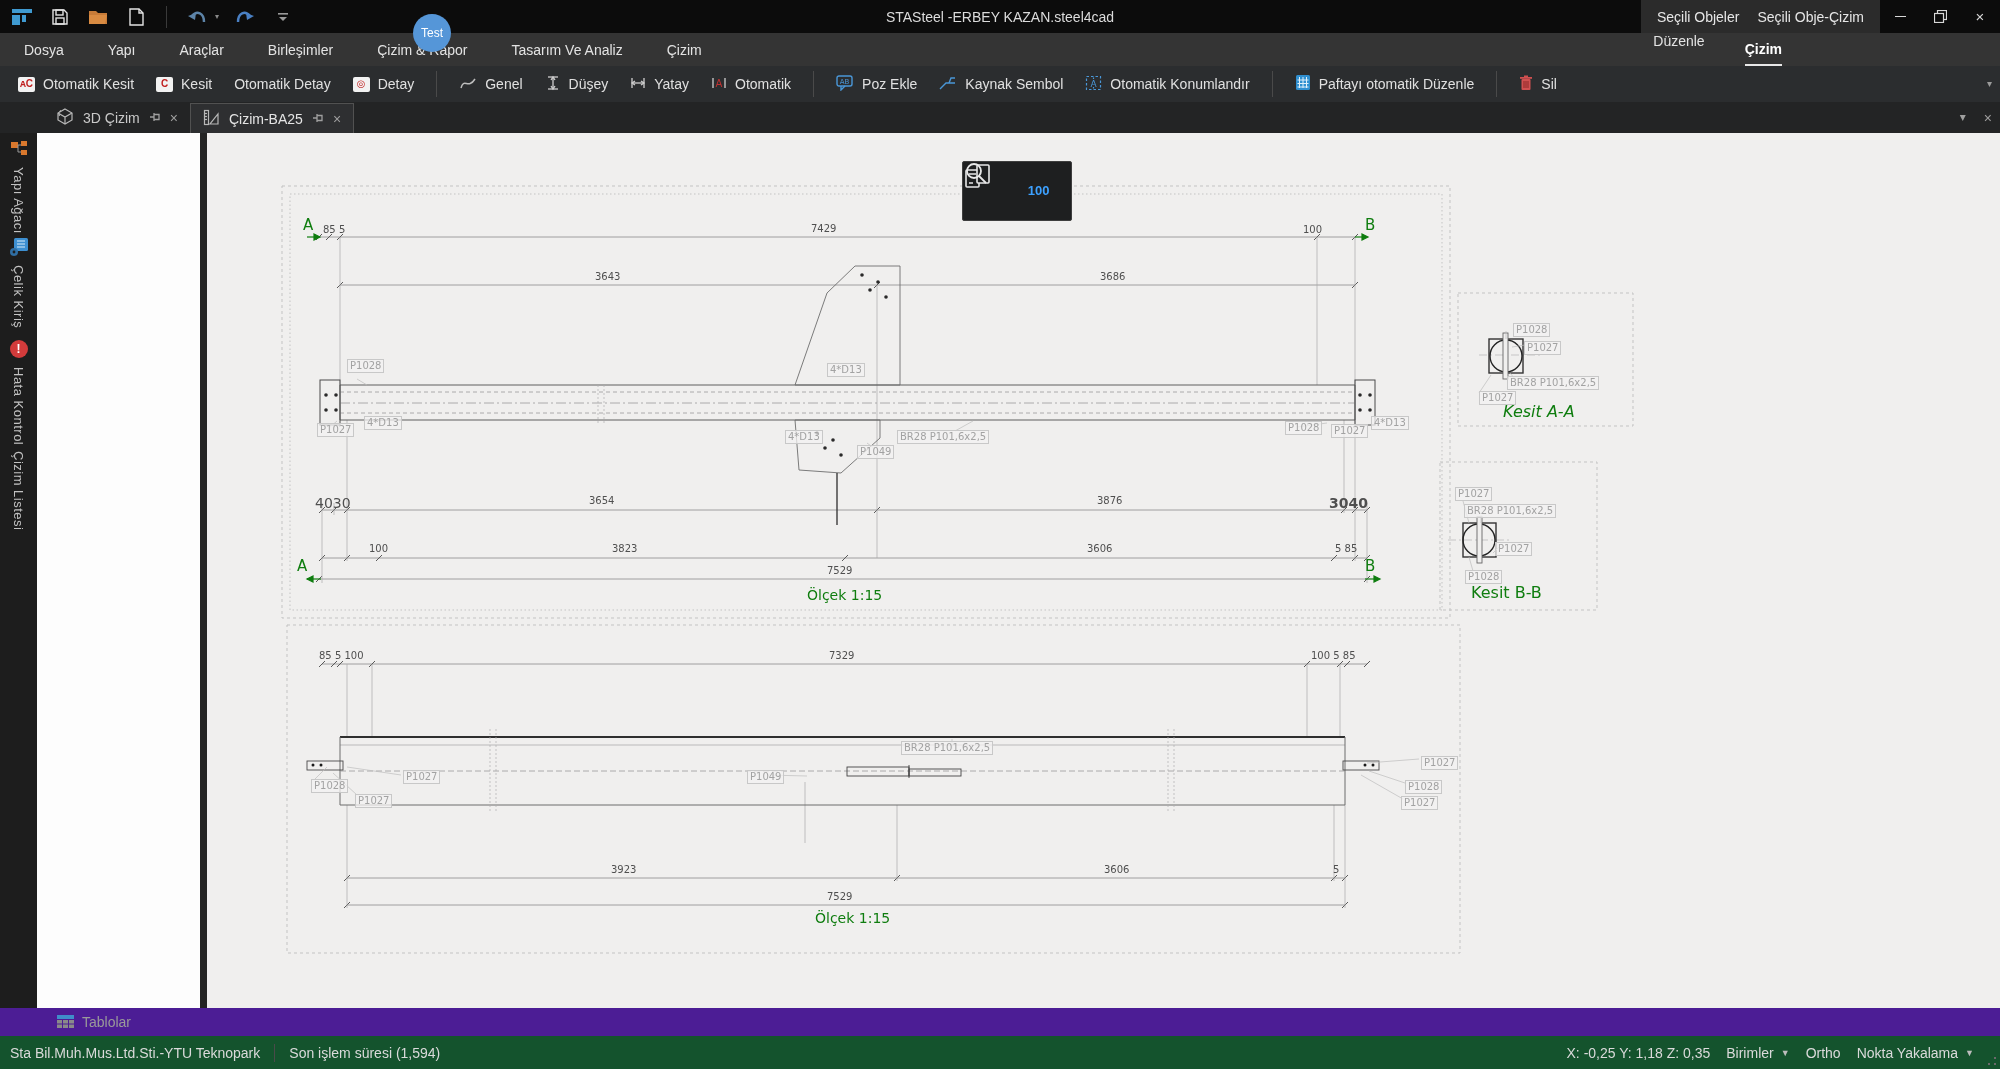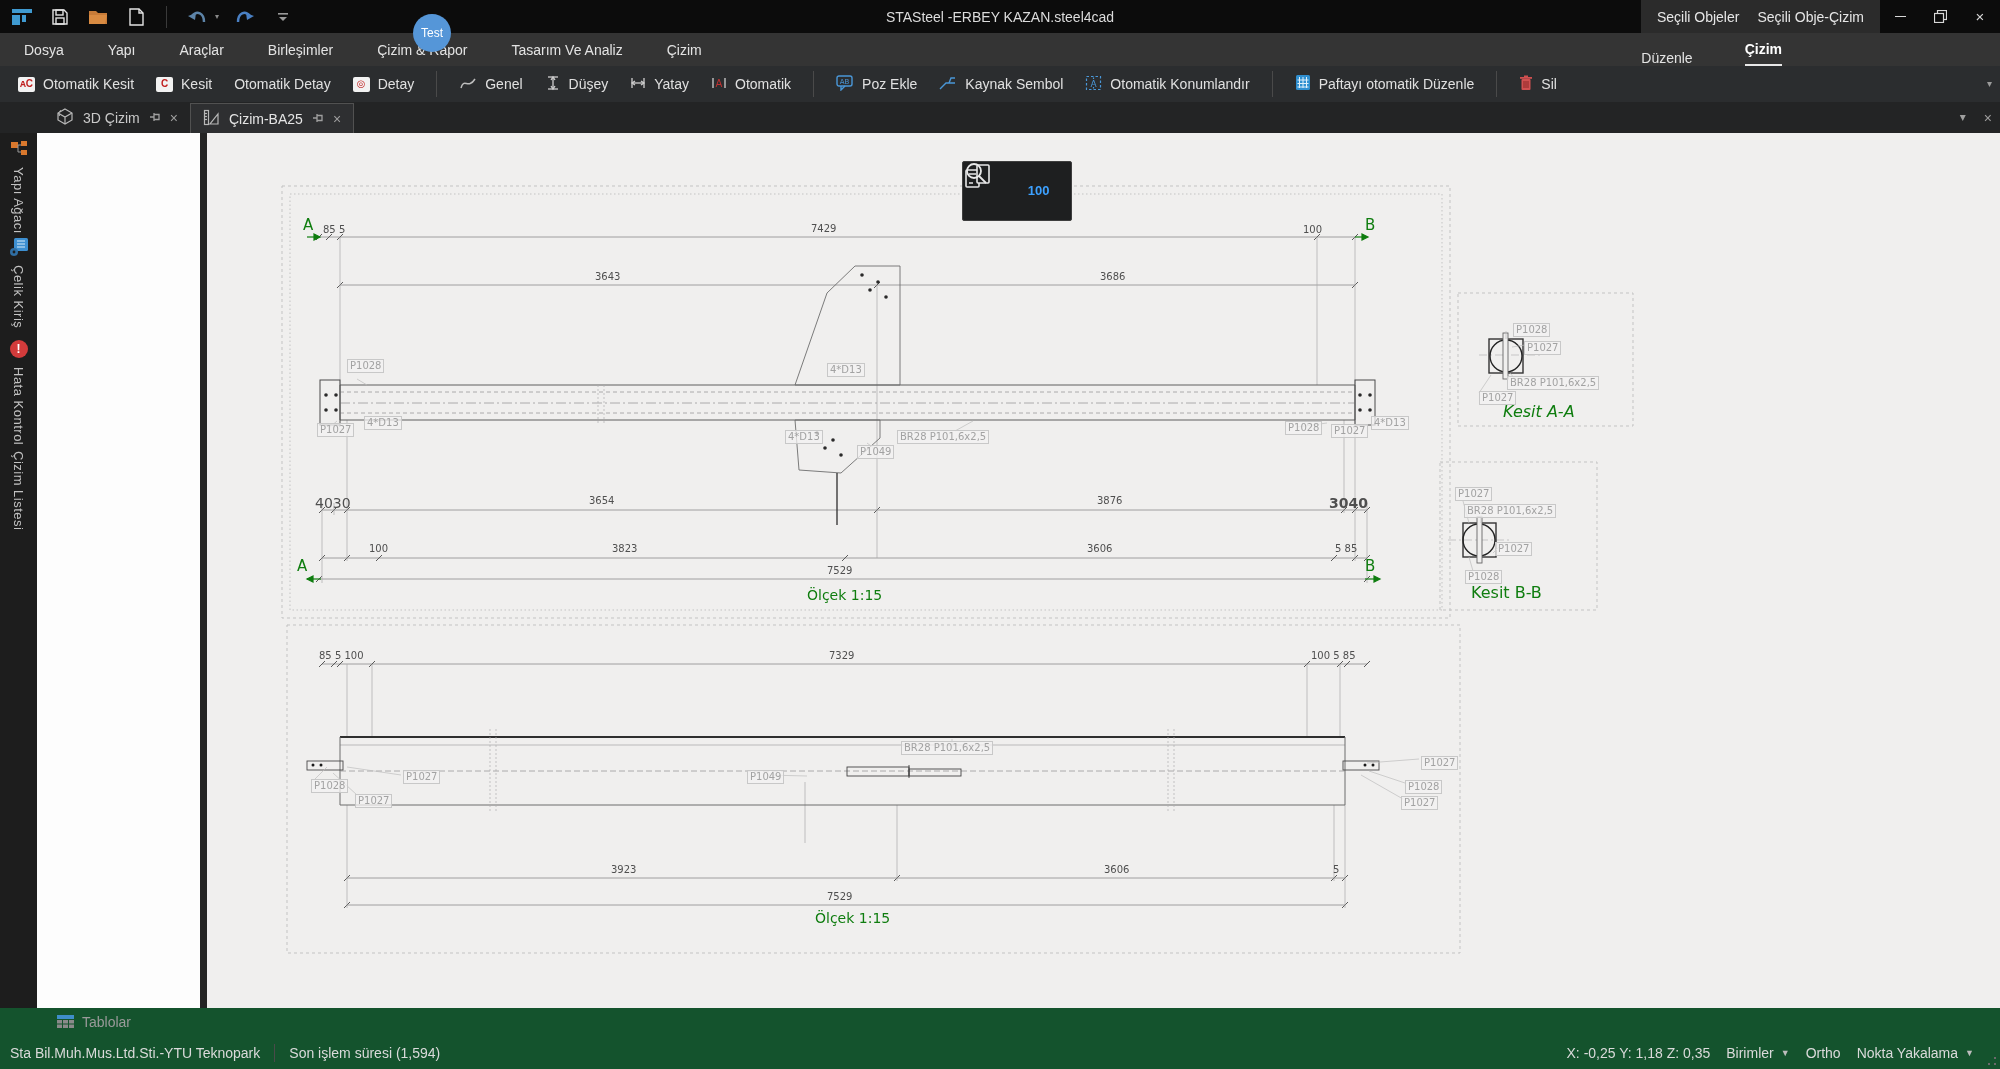--- a/index.html
+++ b/index.html
@@ -15,21 +15,21 @@
   #window-title { position:absolute; left:0; right:0; top:0; height:33px; display:flex; align-items:center; justify-content:center; color:#dcdcdc; font-size:14px; pointer-events:none; }
   #title-right { position:absolute; right:120px; top:0; height:33px; display:flex; align-items:center; gap:18px; background:#2b2b2b; padding:0 16px; color:#e6e6e6; font-size:14px; }
   .win-btns { position:absolute; right:0; top:0; height:33px; display:flex; }
   .win-btn { width:40px; height:33px; display:flex; align-items:center; justify-content:center; color:#d8d8d8; font-size:15px; }
   .min-glyph { display:block; width:11px; height:1px; background:#d8d8d8; }
 
   
   #menubar { position:absolute; left:0; top:33px; width:2000px; height:33px; background:#343434; display:flex; align-items:center; color:#e3e3e3; font-size:14px; }
   .menu-left { display:flex; align-items:center; gap:44px; padding-left:24px; }
   .menu-item { cursor:default; }
-  .menu-right { position:absolute; right:218px; top:0; height:33px; display:flex; align-items:flex-end; gap:52px; }
+  .menu-right { position:absolute; right:218px; top:0; height:33px; display:flex; align-items:flex-start; gap:40px; }
   .menu-item.selected { color:#ffffff; font-weight:bold; height:33px; display:flex; align-items:center; border-bottom:2px solid #e8e8e8; }
   #test-badge { position:absolute; left:413px; top:14px; width:38px; height:38px; border-radius:50%; background:#5596d8; color:#fff; font-size:12px; display:flex; align-items:center; justify-content:center; z-index:30; }
 
   
   #ribbon { position:absolute; left:0; top:66px; width:2000px; height:36px; background:#2b2d2f; display:flex; align-items:center; color:#e0e0e0; font-size:14px; }
   .rb-row { display:flex; align-items:center; gap:10px; padding-left:12px; }
   .rb-btn { display:flex; align-items:center; gap:8px; padding:4px 6px; }
   .rb-sep { width:1px; height:26px; background:#4a4a4a; margin:0 6px; }
   .icon-box-white { width:17px; height:15px; background:#f2f2f2; border-radius:2px; display:flex; align-items:center; justify-content:center; color:#c02020; font-size:10px; font-weight:bold; line-height:1; }
   .rb-caret { position:absolute; right:8px; top:12px; color:#9a9a9a; font-size:10px; }
@@ -62,21 +62,21 @@
   .marker { font-size:15px; color:#0f7d0f; }
   .section { font-size:16px; color:#0f7d0f; }
   .scale { font-size:14px; color:#0f7d0f; }
 
   
   #floattools { position:absolute; left:755px; top:28px; width:110px; height:60px; background:#1e1f20; border:1px solid #3e3e3e; border-radius:2px; display:flex; align-items:center; justify-content:space-around; z-index:5; }
   .ft-cell { display:flex; flex-direction:column; align-items:center; }
   .zoom-val { color:#3da1ff; font-size:13px; font-weight:bold; margin-top:-2px; }
 
   
-  #tablesbar { position:absolute; left:0; top:1008px; width:2000px; height:28px; background:#14532d; display:flex; align-items:center; }
+  #tablesbar { position:absolute; left:0; top:1008px; width:2000px; height:28px; background:#4c1d95; display:flex; align-items:center; }
   #tablesbar .tb-inner { display:flex; align-items:center; gap:8px; margin-left:57px; color:#9a9a9a; font-size:14px; }
   #statusbar { position:absolute; left:0; top:1036px; width:2000px; height:33px; background:#14532d; display:flex; align-items:center; color:#dadada; font-size:14px; }
   .sb-left { display:flex; align-items:center; gap:14px; padding-left:10px; }
   .sb-sep { width:1px; height:18px; background:#4a4a4a; }
   .sb-right { position:absolute; right:26px; display:flex; align-items:flex-end; gap:16px; }
   .sb-caret { font-size:9px; color:#bdbdbd; }
   .grip { position:absolute; right:4px; bottom:4px; width:8px; height:8px;
           background:radial-gradient(circle at 7px 1px,#6a6a6a 1px,transparent 1.3px),
                      radial-gradient(circle at 7px 7px,#6a6a6a 1px,transparent 1.3px),
                      radial-gradient(circle at 1px 7px,#6a6a6a 1px,transparent 1.3px); }

